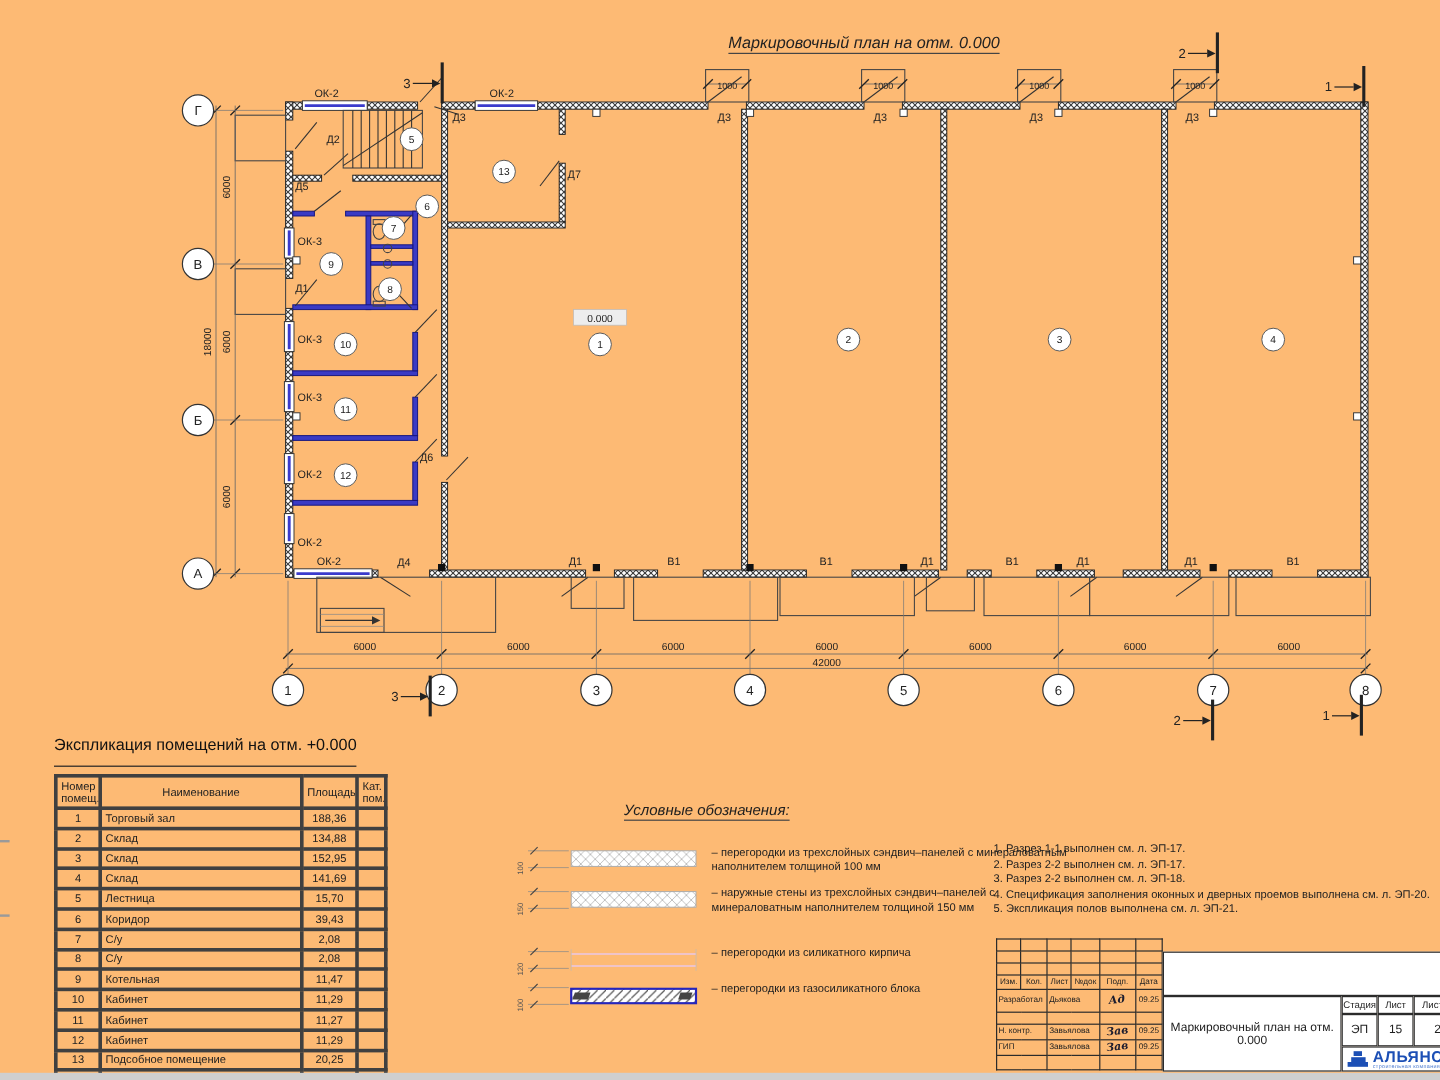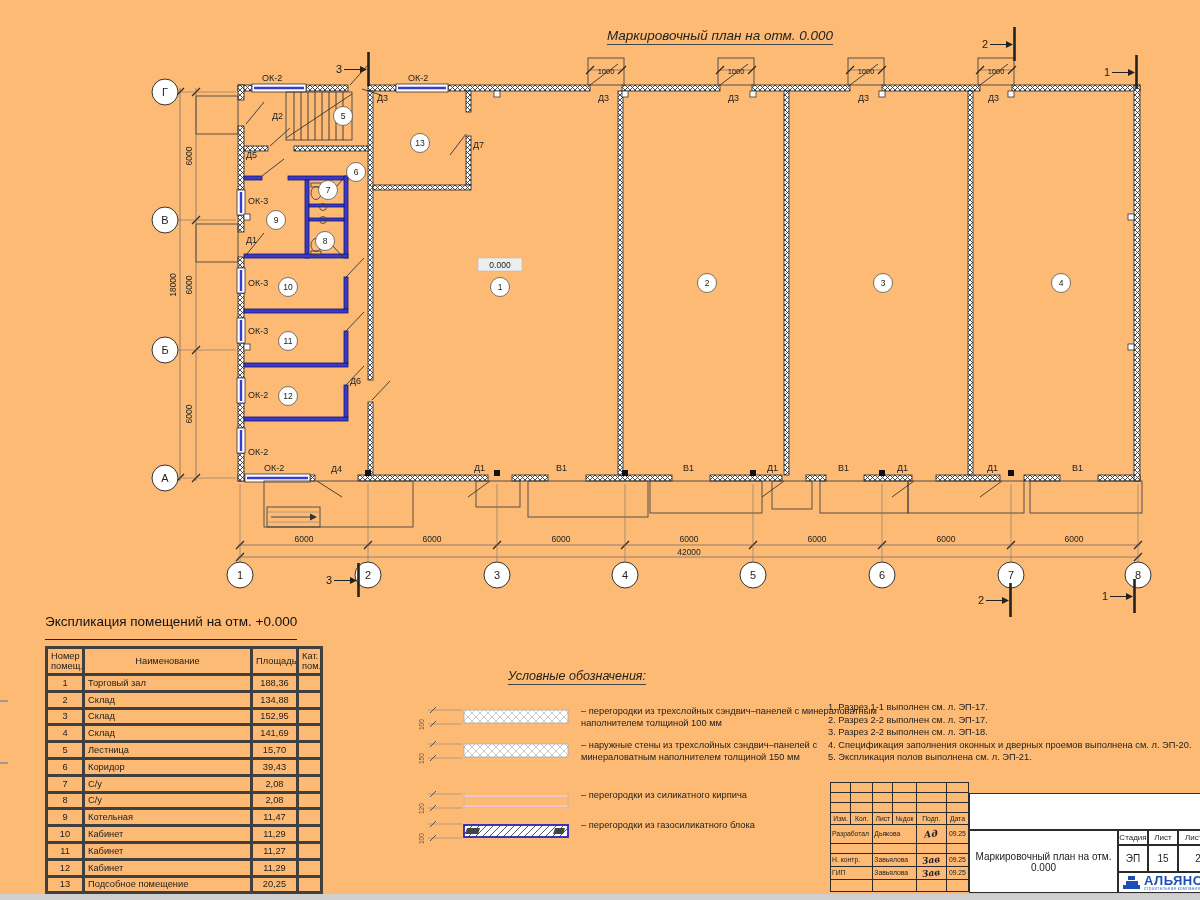--- a/index.html
+++ b/index.html
@@ -16,21 +16,21 @@
               border-bottom:1.3px solid #222;padding-bottom:10px;}
   table.rooms{border-collapse:collapse;width:275px;table-layout:fixed;}
   table.rooms td,table.rooms th{border:3px solid #404040;font-size:9.3px;font-weight:normal;
       padding:0 3px;height:13.8px;line-height:10px;color:#222;overflow:hidden;white-space:nowrap;}
   table.rooms th{text-align:center;height:24px;white-space:normal;}
   td.c{text-align:center;}
   td.nm{text-align:left;padding-left:5px;}
   td.tot{text-align:right;padding-right:6px;}
 
   
-  .legend{position:absolute;left:416px;top:666px;width:470px;}
+  .legend{position:absolute;left:428px;top:666px;width:470px;}
   .legend-title{font-style:italic;font-size:12.5px;margin-left:92px;margin-bottom:20px;display:inline-block;
                 border-bottom:1px solid #444;padding-bottom:1px;}
   .legend-item{display:flex;align-items:flex-start;margin-bottom:8px;}
   .legend-text{font-size:9.3px;line-height:12.2px;color:#222;padding-left:10px;width:300px;}
 
   
   .notes{position:absolute;left:828px;top:701px;width:365px;}
   .note-line{font-size:9.3px;line-height:12.6px;color:#222;white-space:nowrap;}
 
   

